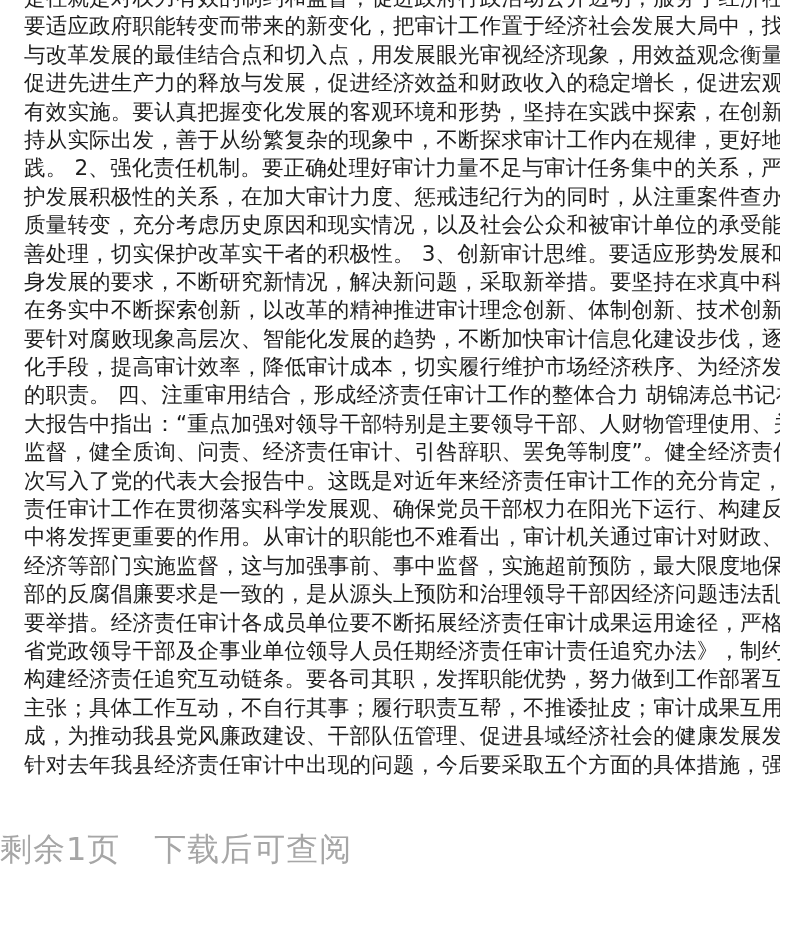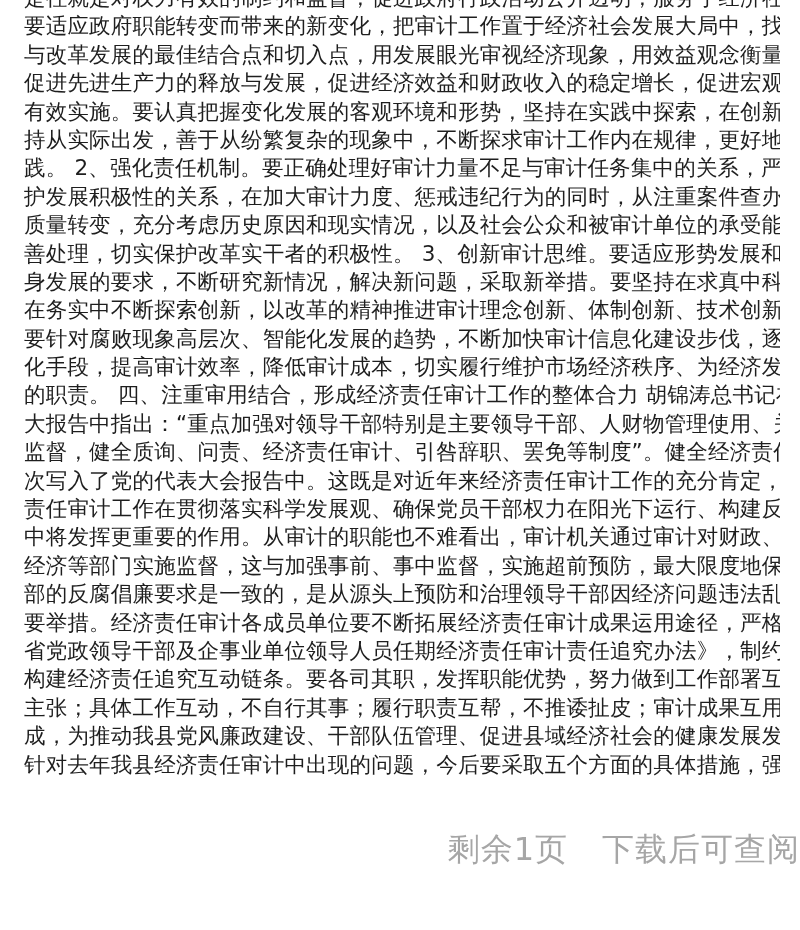--- a/index.html
+++ b/index.html
@@ -1,19 +1,19 @@
 <!DOCTYPE html>
 <html><head>
   <meta charset="utf-8">
   <style>
     html, body { margin: 0; padding: 0; background: #ffffff; }
     body { width: 800px; height: 930px; overflow: hidden; position: relative; font-family: "DejaVu Sans", "Liberation Sans", sans-serif; }
     .doc { position: absolute; left: 24px; top: -16px; width: 756px; }
     .line { height: 28.4px; line-height: 28.4px; font-size: 21.5px; color: #1e1e1e; white-space: nowrap; overflow: hidden; letter-spacing: 0.2px; }
-    .more { position: absolute; top: 828px; left: 0; width: 800px; text-align: right; font-size: 32px; color: #a6a6a6; letter-spacing: 1px; }
+    .more { position: absolute; top: 828px; left: 0; width: 800px; text-align: left; font-size: 32px; color: #a6a6a6; letter-spacing: 1px; }
     .more span + span { margin-left: 34px; }
   </style>
 </head>
 <body>
 
 <div class="doc">
   <div class="line">是往就是对权力有效的制约和监督，促进政府行政活动公开透明，服务于经济社会发展大局。</div>
   <div class="line">要适应政府职能转变而带来的新变化，把审计工作置于经济社会发展大局中，找准审计监督</div>
   <div class="line">与改革发展的最佳结合点和切入点，用发展眼光审视经济现象，用效益观念衡量经济行为，</div>
   <div class="line">促进先进生产力的释放与发展，促进经济效益和财政收入的稳定增长，促进宏观经济决策的</div>

